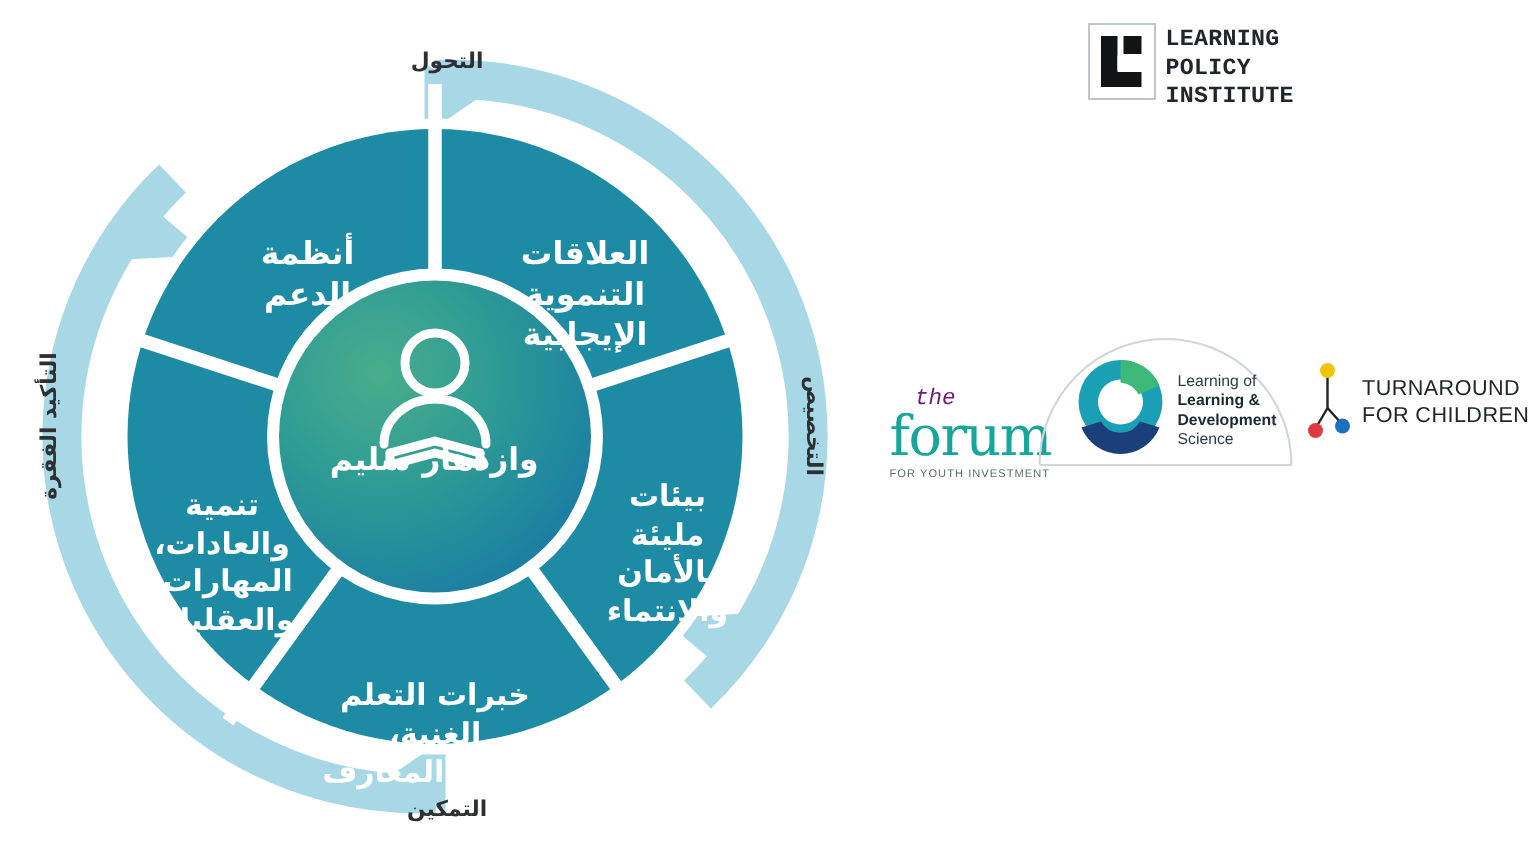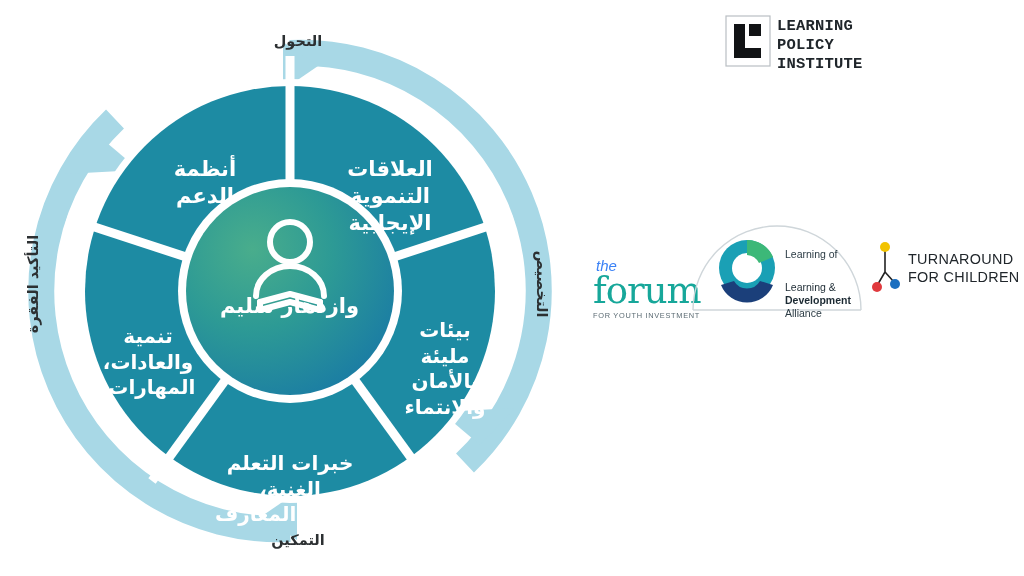--- a/index.html
+++ b/index.html
@@ -45,32 +45,32 @@
   .arrow-label.bottom{left:228px;top:524px;width:120px;text-align:center;}
   .arrow-label.left{left:-32px;top:268px;width:110px;text-align:center;
      transform:rotate(-90deg);}
   .arrow-label.right{left:477px;top:268px;width:110px;text-align:center;
      transform:rotate(90deg);}
 
   
   .logos{position:absolute;left:575px;top:190px;width:445px;height:200px;}
 
   .logo-forum{position:absolute;left:18px;top:68px;width:112px;}
-  .logo-forum .the{font-family:Liberation Sans, sans-serif;font-style:italic;color:#3b82f6;
-      font-size:15px;line-height:1;margin-left:3px;}
+  .logo-forum .the{font-family:Liberation Mono, monospace;font-style:italic;color:#701a75;
+      font-size:15px;line-height:1;margin-left:17px;}
   .logo-forum .forum{font-family:"DejaVu Serif",serif;color:#17a79a;font-size:37px;
       line-height:0.95;letter-spacing:-1px;font-weight:400;}
   .logo-forum .sub{font-family:"Liberation Sans",sans-serif;color:#5a6a72;font-size:7.4px;
       letter-spacing:0.7px;margin-top:3px;}
 
   .logo-slda{position:absolute;left:112px;top:0px;width:182px;height:150px;}
   .slda-text{position:absolute;left:98px;top:58px;width:84px;
       font-family:"Liberation Sans",sans-serif;font-size:10.5px;color:#2b3b44;line-height:1.25;}
   .slda-text .l1{font-weight:400;}
-  .slda-text .l2{font-weight:400;color:#1c2a33;margin-top:20px;}
+  .slda-text .l2{font-weight:700;color:#1c2a33;}
   .slda-text .l3{font-weight:700;color:#1c2a33;}
   .slda-text .l4{font-weight:400;}
 
   .logo-lpi{position:absolute;left:150px;top:-175px;width:210px;}
   .lpi-words{position:absolute;left:52px;top:2px;font-family:Liberation Mono, monospace;
       color:#20262b;font-weight:700;font-size:15.5px;line-height:1.22;letter-spacing:0.2px;}
 
   .logo-tfc{position:absolute;left:293px;top:48px;width:155px;}
   .tfc-words{position:absolute;left:40px;top:12px;font-family:"Liberation Sans",sans-serif;
       color:#20262b;font-size:14.4px;line-height:1.25;letter-spacing:0.3px;}
@@ -149,20 +149,21 @@
     <div class="seg-text t3">
       <div>خبرات التعلم</div>
       <div>الغنية،</div>
       <div>وتنمية المعارف</div>
     </div>
 
     <div class="seg-text t4">
       <div>تنمية</div>
       <div>والعادات،</div>
       <div>المهارات،</div>
+      <div>والعقليات</div>
     </div>
 
     <div class="seg-text t5">
       <div>أنظمة</div>
       <div>الدعم</div>
     </div>
 
     <div class="core-text">
       <div>وازدهار سليم</div>
     </div>
@@ -188,21 +189,21 @@
         <circle cx="60" cy="78" r="28" fill="#1aa0b5"></circle>
         <circle cx="60" cy="78" r="15" fill="#ffffff"></circle>
         <path d="M60 50 a28 28 0 0 1 26 17 l-14 6 a15 15 0 0 0 -12 -8 z" fill="#3cb878"></path>
         <path d="M36 97 a28 28 0 0 0 48 0 l-0 0 a28 28 0 0 1 -48 0 z" fill="#1b3f7a"></path>
         <path d="M34 95 a28 28 0 0 0 52 0 l-13 -4 a15 15 0 0 1 -26 0 z" fill="#1b3f7a"></path>
       </svg>
       <div class="slda-text">
         <div class="l1">Learning of</div>
         <div class="l2">Learning &amp;</div>
         <div class="l3">Development</div>
-        <div class="l4">Alliance</div>
+        <div class="l4">Science</div>
       </div>
     </div>
 
     <div class="logo-lpi">
       <svg width="46" height="52" viewBox="0 0 46 52">
         <rect x="1" y="1" width="44" height="50" fill="#ffffff" stroke="#b9bfc3" stroke-width="1.2"></rect>
         <path d="M9 9 h11 v24 h16 v10 h-27 z" fill="#111315"></path>
         <rect x="24" y="9" width="12" height="12" fill="#111315"></rect>
         <rect x="20" y="22" width="5" height="10" fill="#ffffff"></rect>
       </svg>

